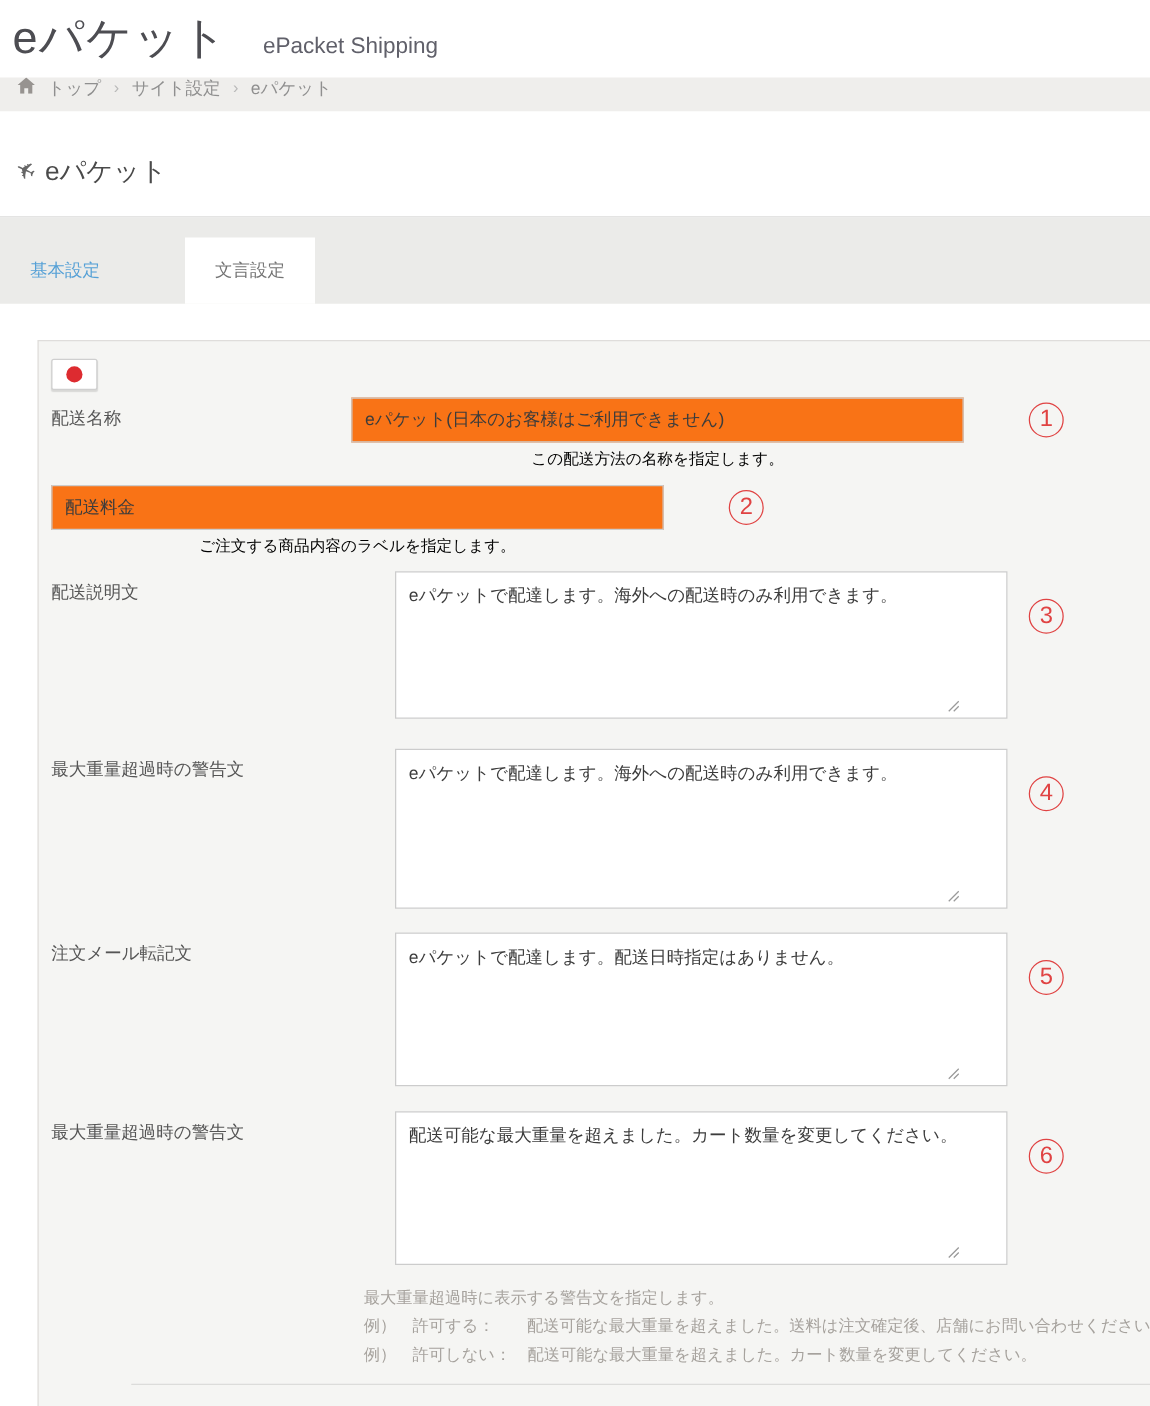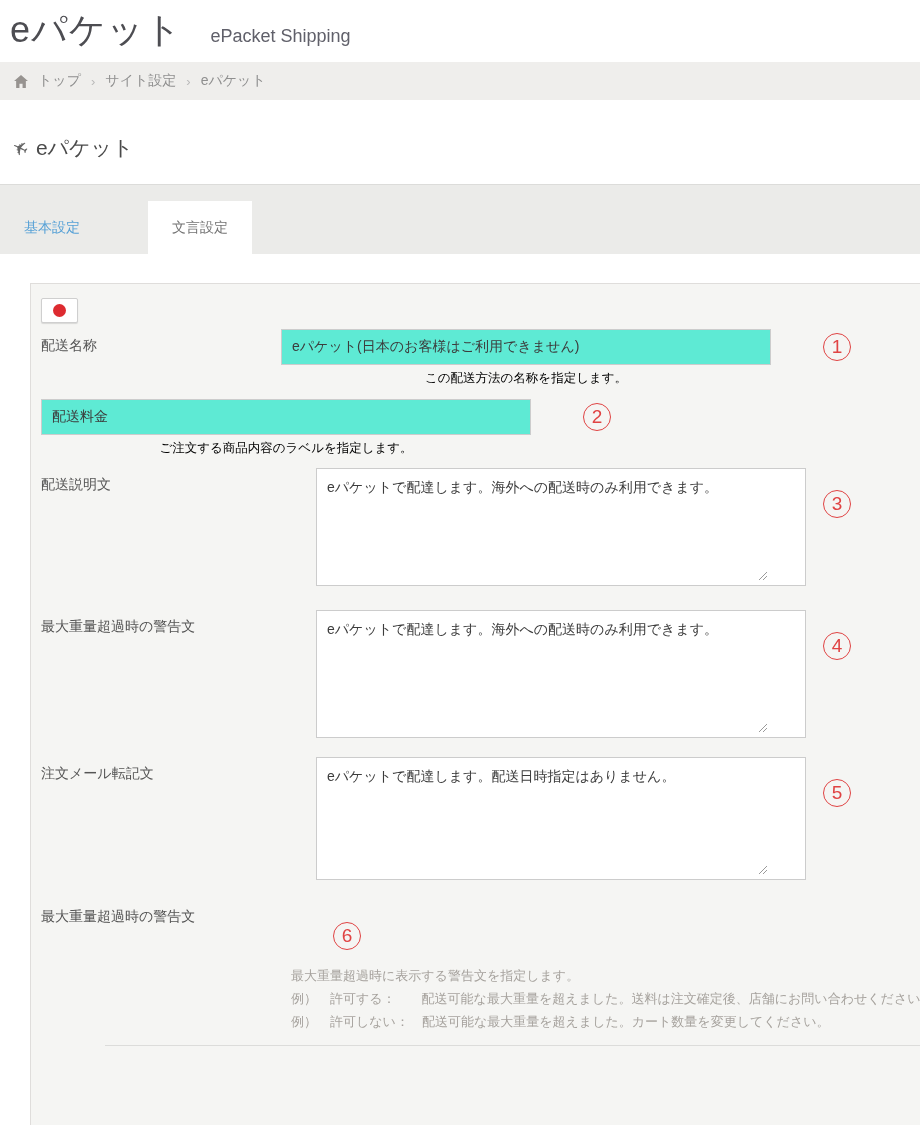--- a/index.html
+++ b/index.html
@@ -5,21 +5,21 @@
   * { margin:0; padding:0; box-sizing:border-box; }
   html,body { width:920px; height:1125px; overflow:hidden; background:#fff;
     font-family:"Liberation Sans","DejaVu Sans",sans-serif; }
 
   
   .page-header { height:62px; padding:6px 0 0 10px; display:flex; align-items:baseline; }
   .page-title { font-size:36px; font-weight:400; color:#4d4d52; letter-spacing:1px; }
   .page-subtitle { font-size:18px; color:#60606a; margin-left:28px; }
 
   
-  .breadcrumb { height:38px; background:#efeeec; display:flex; align-items:center;
+  .breadcrumb { height:27px; background:#efeeec; display:flex; align-items:flex-start;
     padding-left:14px; font-size:14px; color:#8f8f8f; }
   .breadcrumb .crumb { margin:0 4px; color:#8f8f8f; text-decoration:none; }
   .breadcrumb .sep { color:#b9b9b9; margin:0 6px; font-size:13px; }
   .home-icon { display:inline-flex; margin-right:6px; }
 
   
   .section-header { margin:30px 0 0 12px; height:36px; display:flex; align-items:center; }
   .plane-icon { display:inline-block; font-size:19px; color:#666;
     transform:scaleX(-1) rotate(-25deg); margin-right:8px; }
   .section-title { font-size:21px; font-weight:400; color:#4a4a4a; }
@@ -38,21 +38,21 @@
 
   .flag-btn { width:37px; height:25px; background:#fff; border:1px solid #cfcfcf;
     border-radius:2px; box-shadow:0 1px 1px rgba(0,0,0,.12);
     display:flex; align-items:center; justify-content:center; cursor:pointer; margin-bottom:6px; }
   .flag-dot { width:13px; height:13px; border-radius:50%; background:#dd2b30; }
 
   .row { display:flex; align-items:flex-start; }
   .row .flabel { width:240px; padding-top:8px; font-size:14px; color:#555; }
   .fwrap { width:490px; position:relative; }
 
-  .tinput { width:490px; height:36px; border:1px solid #ccc; background:#5eead4;
+  .tinput { width:490px; height:36px; border:1px solid #ccc; background:#f97316;
     font-size:14px; color:#3c3c3c; padding:0 10px;
     font-family:"Liberation Sans","DejaVu Sans",sans-serif; }
   textarea.tarea { width:490px; border:1px solid #ccc; background:#fff; resize:none;
     font-size:14px; color:#3c3c3c; padding:8px 10px; line-height:21px;
     font-family:"Liberation Sans","DejaVu Sans",sans-serif; display:block;margin-left:35px; }
   .ta-a { height:118px; } .ta-b { height:128px; } .ta-c { height:123px; }
   .grip { position:absolute; right:3px; bottom:5px; pointer-events:none; }
 
   .fhelp { font-size:12.5px; color:#000000; margin-top:5px; height:18px;text-align:center; }
 
@@ -152,20 +152,26 @@
       <textarea class="tarea ta-c" style="">eパケットで配達します。配送日時指定はありません。</textarea>
       <svg class="grip" width="10" height="10" viewBox="0 0 10 10">
           <path d="M9 1 L1 9 M9 5 L5 9" stroke="#9a9a9a" stroke-width="1" fill="none"></path>
         </svg>
     </div>
     <div class="num on-area">5</div>
   </div>
 
   <div class="row">
     <div class="flabel">最大重量超過時の警告文</div>
+    <div class="fwrap">
+      <textarea class="tarea ta-c" style="">配送可能な最大重量を超えました。カート数量を変更してください。</textarea>
+      <svg class="grip" width="10" height="10" viewBox="0 0 10 10">
+          <path d="M9 1 L1 9 M9 5 L5 9" stroke="#9a9a9a" stroke-width="1" fill="none"></path>
+        </svg>
+    </div>
     <div class="num on-area">6</div>
   </div>
 
   <div class="help-block">
     <div>最大重量超過時に表示する警告文を指定します。</div>
     <div>例）　許可する：　　配送可能な最大重量を超えました。送料は注文確定後、店舗にお問い合わせください。</div>
     <div>例）　許可しない：　配送可能な最大重量を超えました。カート数量を変更してください。</div>
   </div>
 
   <hr class="bottom-divider">

